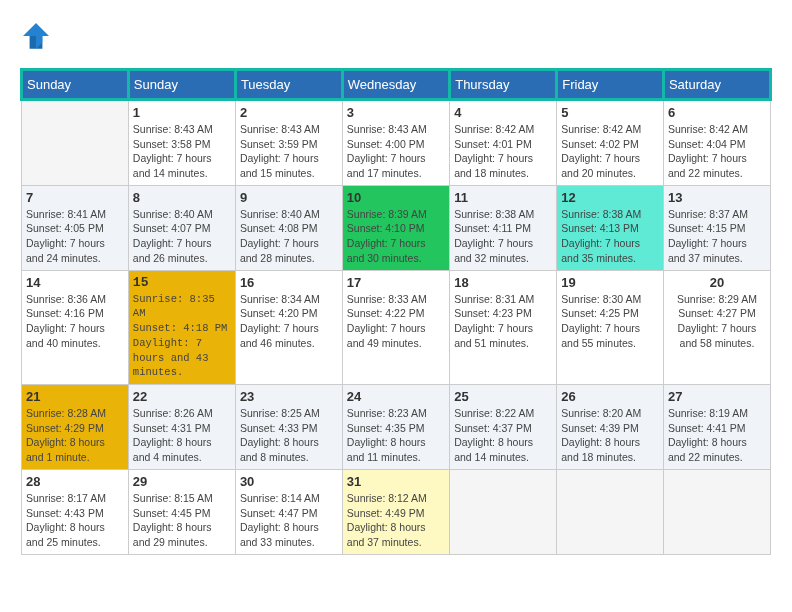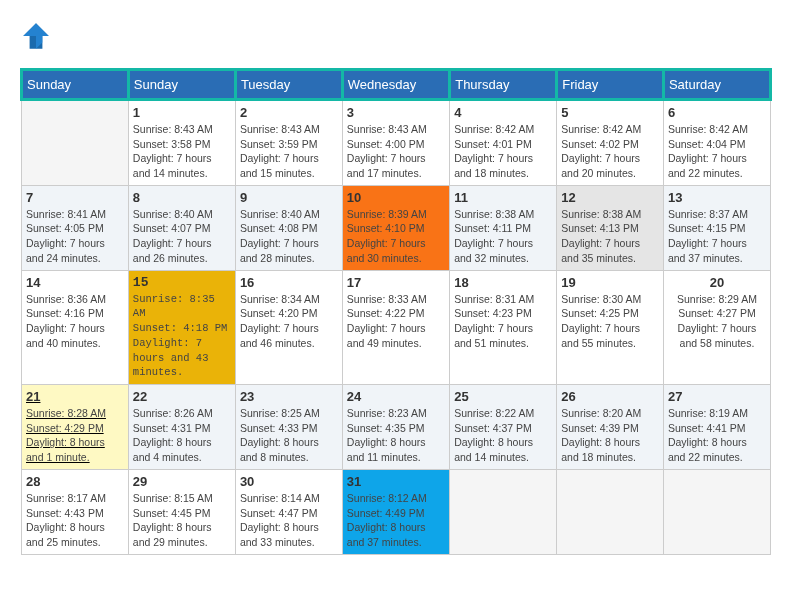--- a/index.html
+++ b/index.html
@@ -152,29 +152,29 @@
           <div class="day-info">Sunrise: 8:41 AM<br>Sunset: 4:05 PM<br>Daylight: 7 hours and 24 minutes.</div>
         </td>
         <td style="background: rgb(240, 244, 248);">
           <span class="day-number">8</span>
           <div class="day-info">Sunrise: 8:40 AM<br>Sunset: 4:07 PM<br>Daylight: 7 hours and 26 minutes.</div>
         </td>
         <td style="background: rgb(240, 244, 248);">
           <span class="day-number">9</span>
           <div class="day-info">Sunrise: 8:40 AM<br>Sunset: 4:08 PM<br>Daylight: 7 hours and 28 minutes.</div>
         </td>
-        <td style="background: #f97316; margin-top: 40px;">
+        <td style="background: #22c55e; margin-top: 40px;">
           <span class="day-number">10</span>
           <div class="day-info">Sunrise: 8:39 AM<br>Sunset: 4:10 PM<br>Daylight: 7 hours and 30 minutes.</div>
         </td>
         <td style="background: rgb(240, 244, 248);">
           <span class="day-number">11</span>
           <div class="day-info">Sunrise: 8:38 AM<br>Sunset: 4:11 PM<br>Daylight: 7 hours and 32 minutes.</div>
         </td>
-        <td style="background: #e5e5e5;">
+        <td style="background: #5eead4;">
           <span class="day-number">12</span>
           <div class="day-info">Sunrise: 8:38 AM<br>Sunset: 4:13 PM<br>Daylight: 7 hours and 35 minutes.</div>
         </td>
         <td style="background: rgb(240, 244, 248);">
           <span class="day-number">13</span>
           <div class="day-info">Sunrise: 8:37 AM<br>Sunset: 4:15 PM<br>Daylight: 7 hours and 37 minutes.</div>
         </td>
       </tr>
       <tr class="week-row">
         <td style="background: rgb(255, 255, 255);">
@@ -200,21 +200,21 @@
         <td style="background: rgb(255, 255, 255);">
           <span class="day-number">19</span>
           <div class="day-info">Sunrise: 8:30 AM<br>Sunset: 4:25 PM<br>Daylight: 7 hours and 55 minutes.</div>
         </td>
         <td style="background: rgb(255, 255, 255); text-align: center;">
           <span class="day-number">20</span>
           <div class="day-info">Sunrise: 8:29 AM<br>Sunset: 4:27 PM<br>Daylight: 7 hours and 58 minutes.</div>
         </td>
       </tr>
       <tr class="week-row">
-        <td style="background: #fef9c3; text-decoration: underline;">
+        <td style="background: #eab308;">
           <span class="day-number">21</span>
           <div class="day-info">Sunrise: 8:28 AM<br>Sunset: 4:29 PM<br>Daylight: 8 hours and 1 minute.</div>
         </td>
         <td style="background: rgb(240, 244, 248);">
           <span class="day-number">22</span>
           <div class="day-info">Sunrise: 8:26 AM<br>Sunset: 4:31 PM<br>Daylight: 8 hours and 4 minutes.</div>
         </td>
         <td style="background: rgb(240, 244, 248);">
           <span class="day-number">23</span>
           <div class="day-info">Sunrise: 8:25 AM<br>Sunset: 4:33 PM<br>Daylight: 8 hours and 8 minutes.</div>
@@ -242,21 +242,21 @@
           <div class="day-info">Sunrise: 8:17 AM<br>Sunset: 4:43 PM<br>Daylight: 8 hours and 25 minutes.</div>
         </td>
         <td style="background: rgb(255, 255, 255);">
           <span class="day-number">29</span>
           <div class="day-info">Sunrise: 8:15 AM<br>Sunset: 4:45 PM<br>Daylight: 8 hours and 29 minutes.</div>
         </td>
         <td style="background: rgb(255, 255, 255);">
           <span class="day-number">30</span>
           <div class="day-info">Sunrise: 8:14 AM<br>Sunset: 4:47 PM<br>Daylight: 8 hours and 33 minutes.</div>
         </td>
-        <td style="background: #0ea5e9; margin-top: 32px;">
+        <td style="background: #fef9c3; margin-top: 32px;">
           <span class="day-number">31</span>
           <div class="day-info">Sunrise: 8:12 AM<br>Sunset: 4:49 PM<br>Daylight: 8 hours and 37 minutes.</div>
         </td>
         <td class="empty" style="background: rgb(245, 245, 245);"></td>
         <td class="empty" style="background: rgb(245, 245, 245);"></td>
         <td class="empty" style="background: rgb(245, 245, 245);"></td>
       </tr>
     </tbody>
 </table>
 

